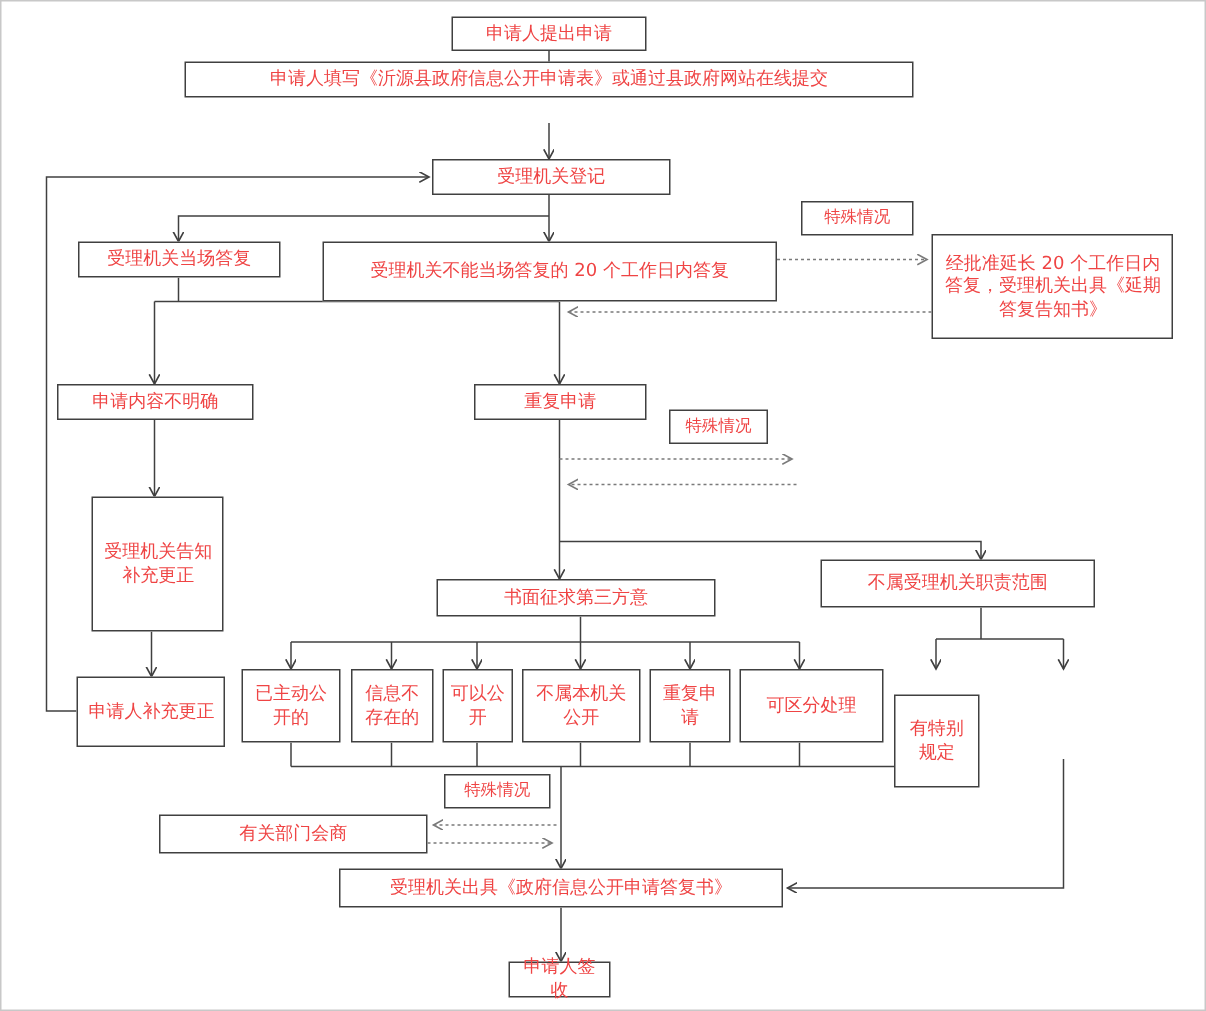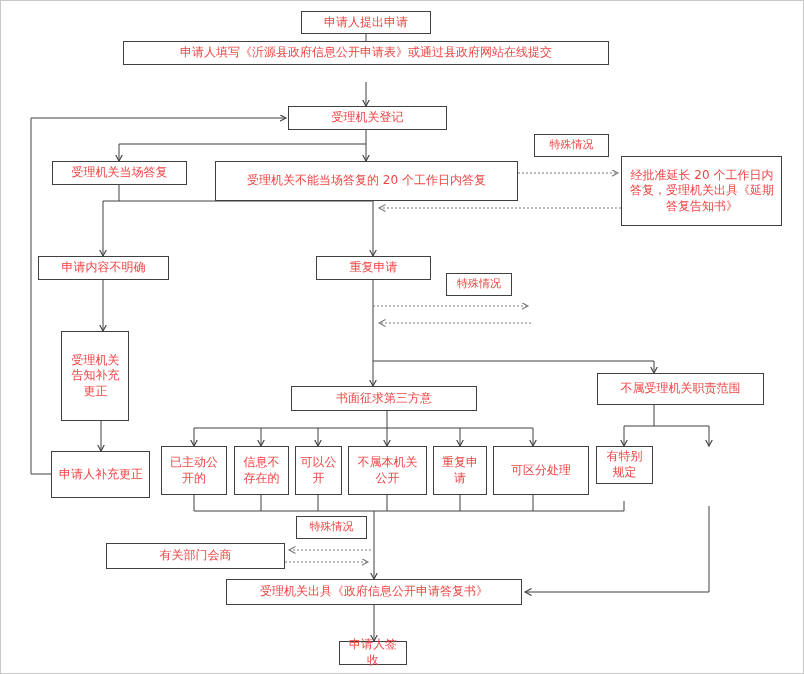--- a/index.html
+++ b/index.html
@@ -96,41 +96,41 @@
 
   <div class="node left" style="left:620px;top:155px;width:161px;height:70px">经批准延长 20 个工作日内答复，受理机关出具《延期答复告知书》</div>
 
   <div class="node" style="left:37px;top:255px;width:131px;height:24px">申请内容不明确</div>
 
   <div class="node" style="left:315px;top:255px;width:115px;height:24px">重复申请</div>
 
   <div class="node small" style="left:445px;top:272px;width:66px;height:23px">特殊情况</div>
 
 
-  <div class="node left" style="left:60px;top:330px;width:68px;height:90px">受理机关告知补充更正</div>
+  <div class="node left" style="left:60px;top:330px;width:88px;height:90px">受理机关告知补充更正</div>
 
   <div class="node" style="left:290px;top:385px;width:186px;height:25px">书面征求第三方意</div>
 
-  <div class="node" style="left:596px;top:372px;width:167px;height:32px">不属受理机关职责范围</div>
+  <div class="node" style="left:546px;top:372px;width:183px;height:32px">不属受理机关职责范围</div>
 
   <div class="node left" style="left:50px;top:450px;width:99px;height:47px">申请人补充更正</div>
 
   <div class="node" style="left:233px;top:445px;width:55px;height:49px">信息不存在的</div>
 
   <div class="node" style="left:160px;top:445px;width:66px;height:49px">已主动公开的</div>
 
   <div class="node" style="left:294px;top:445px;width:47px;height:49px">可以公开</div>
 
   <div class="node" style="left:347px;top:445px;width:79px;height:49px">不属本机关公开</div>
 
   <div class="node" style="left:432px;top:445px;width:54px;height:49px">重复申请</div>
 
   <div class="node" style="left:492px;top:445px;width:96px;height:49px">可区分处理</div>
 
-  <div class="node" style="left:595px;top:445px;width:57px;height:38px">有特别规定</div>
+  <div class="node" style="left:595px;top:462px;width:57px;height:62px">有特别规定</div>
 
 
   <div class="node small" style="left:295px;top:515px;width:71px;height:23px">特殊情况</div>
 
   <div class="node" style="left:105px;top:542px;width:179px;height:26px">有关部门会商</div>
 
   <div class="node" style="left:225px;top:578px;width:296px;height:26px">受理机关出具《政府信息公开申请答复书》</div>
 
   <div class="node" style="left:338px;top:640px;width:68px;height:24px">申请人签收</div>
 

